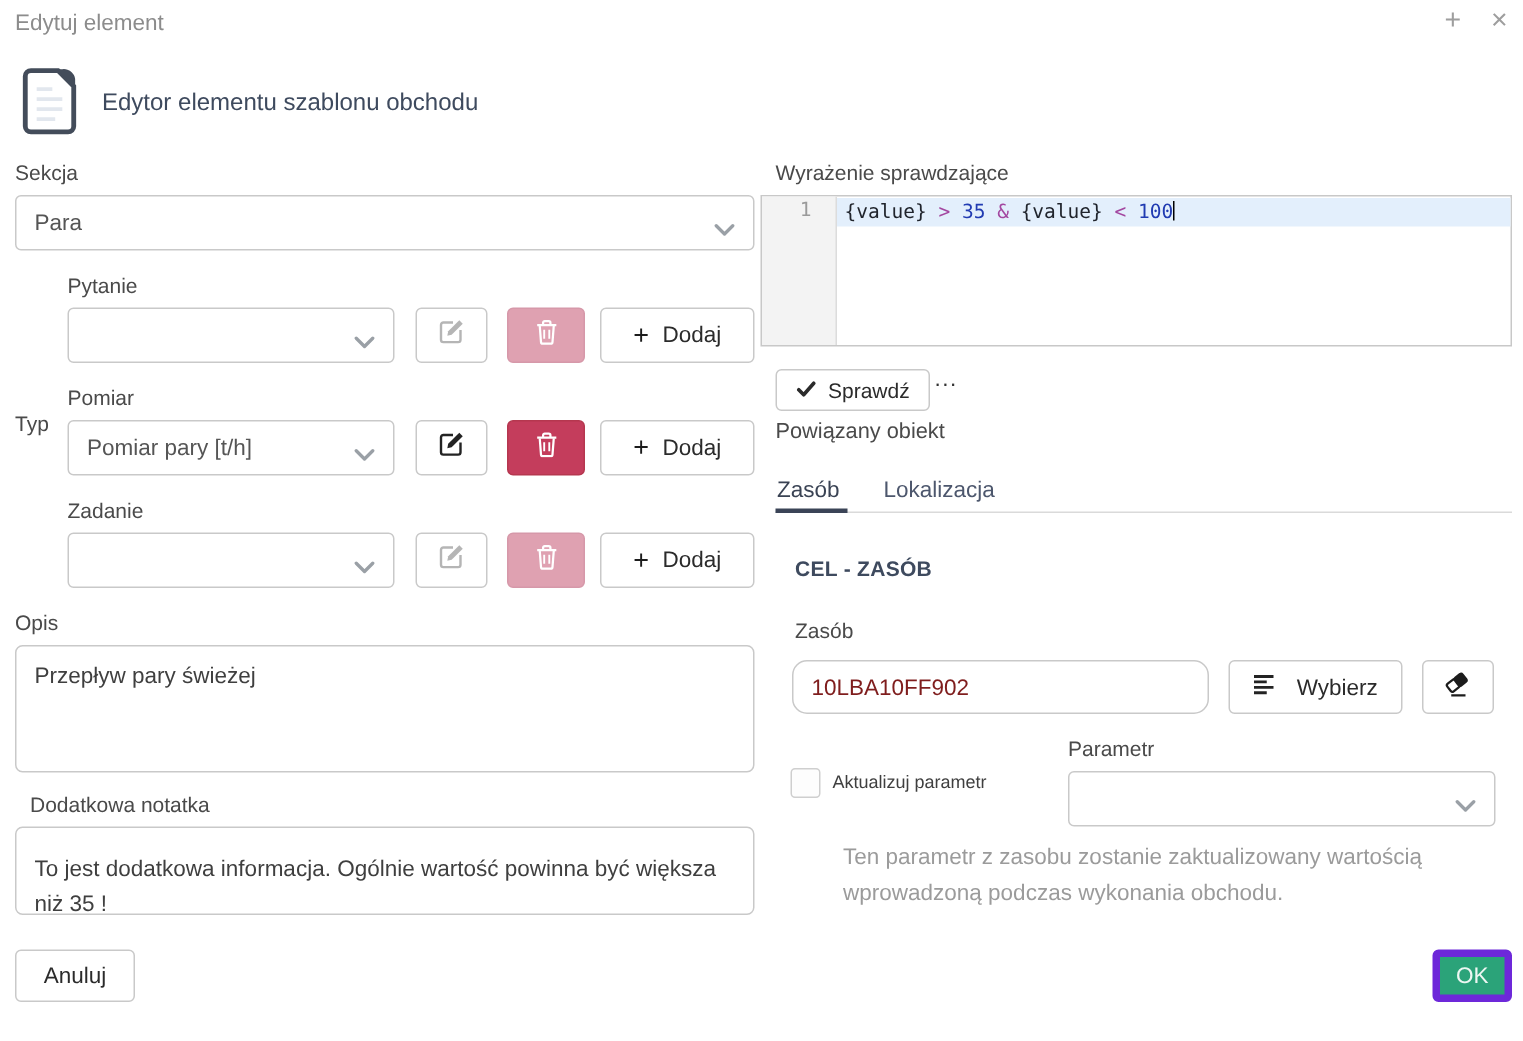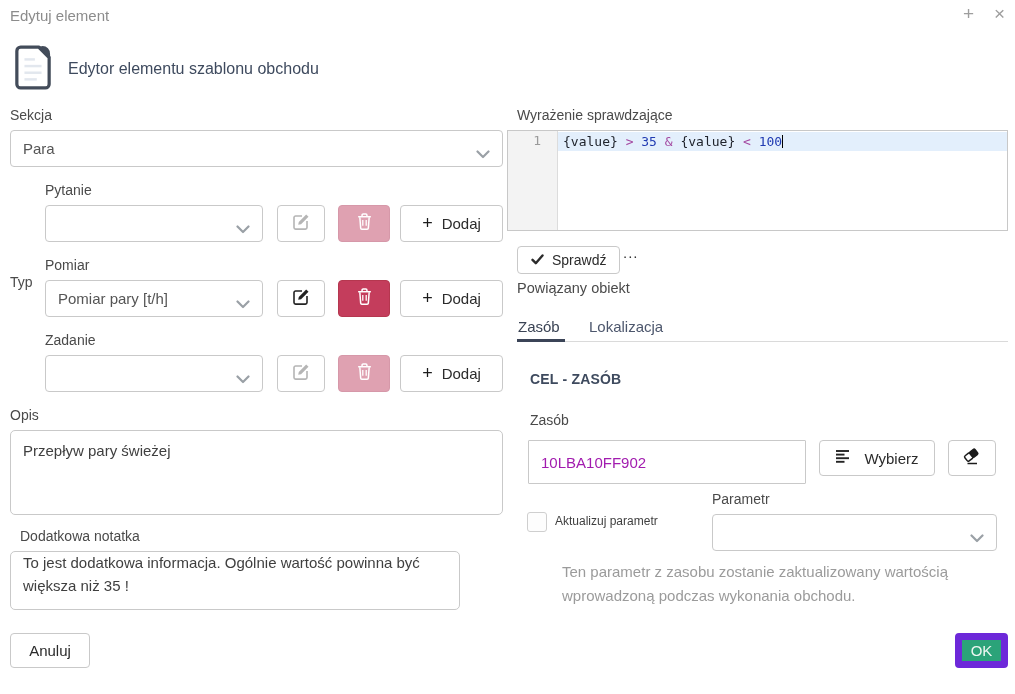--- a/index.html
+++ b/index.html
@@ -37,21 +37,21 @@
   .textbox {
     position:absolute; background:#fff; border:1px solid #c9c9c9; border-radius:5px;
     font-size:15px; color:#3f3f3f; padding:9px 12px; line-height:1.5; cursor:text;
   }
   .btn-plain {
     position:absolute; background:#fff; border:1px solid #c9c9c9; border-radius:4px;
     font-size:15px; color:#2b2b2b; display:flex; align-items:center; justify-content:center; cursor:pointer;
   }
   .btn-ok {
     position:absolute; left:955px; top:633px; width:53px; height:35px; background:#2ba379;
-    border:7px solid #6d28d9; border-radius:4px; color:#eef7f3; font-size:15px;
+    border:5px solid #6d28d9; border-radius:4px; color:#eef7f3; font-size:15px;
     display:flex; align-items:center; justify-content:center; cursor:pointer;
   }
 
   
   .editor {
     position:absolute; left:507px; top:130px; width:501px; height:101px;
     border:1px solid #c8c8c8; background:#fff; display:flex; cursor:text;
   }
   .gutter {
     width:50px; background:#f3f3f3; border-right:1px solid #dcdcdc;
@@ -74,22 +74,22 @@
 
   .tab { position:absolute; top:318px; font-size:15px; cursor:pointer; }
   .tab.active { color:#3a4354; }
   .tab.inactive { color:#4d576d; }
   .tabline { position:absolute; left:517px; top:341px; width:491px; border-bottom:1px solid #dadada; }
   .tabline-active { position:absolute; left:517px; top:339px; width:48px; height:3px; background:#3b4457; }
 
   .heading { position:absolute; left:530px; top:371px; font-size:14px; font-weight:bold; color:#3e4a5e; letter-spacing:.2px; }
 
   .input {
-    position:absolute; left:528px; top:440px; width:278px; height:44px; background:#fff;
-    border:1px solid #c9c9c9; border-radius:1px; padding:0 12px; font-size:15px; color:#a21caf;
+    position:absolute; left:528px; top:440px; width:278px; height:36px; background:#fff;
+    border:1px solid #c9c9c9; border-radius:10px; padding:0 12px; font-size:15px; color:#7f1d1d;
     font-family:"Liberation Sans","DejaVu Sans",sans-serif;
   }
   .checkbox {
     position:absolute; left:527px; top:512px; width:20px; height:20px; background:#fdfdfd;
     border:1px solid #cfcfcf; border-radius:3px; cursor:pointer;
   }
   .help { position:absolute; left:562px; top:560px; width:432px; font-size:15px; color:#9b9b9b; line-height:1.62; }
 </style>
 </head>
 <body>
@@ -217,21 +217,21 @@
   </div>
   <div class="btn-add" style="left:400px; top:355px; width:103px;">
     <span class="plus">+</span>
     <span>Dodaj</span>
   </div>
 
   <div class="lbl" style="left:10px; top:407px;">Opis</div>
   <div class="textbox" style="left:10px; top:430px; width:493px; height:85px;">Przepływ pary świeżej</div>
 
   <div class="lbl" style="left:20px; top:528px;">Dodatkowa notatka</div>
-  <div class="textbox" style="left:10px; top:551px; width:450px; height:59px; padding-top:0;">To jest dodatkowa informacja. Ogólnie wartość powinna być większa niż 35 !</div>
+  <div class="textbox" style="left:10px; top:551px; width:493px; height:59px; padding-top:17px;">To jest dodatkowa informacja. Ogólnie wartość powinna być większa niż 35 !</div>
 
   <div class="btn-plain" style="left:10px; top:633px; width:80px; height:35px;">Anuluj</div>
 
   <div class="lbl" style="left:517px; top:107px;">Wyrażenie sprawdzające</div>
 
   <div class="editor">
     <div class="gutter">
       <span>1</span>
     </div>
     <div class="code-area">

